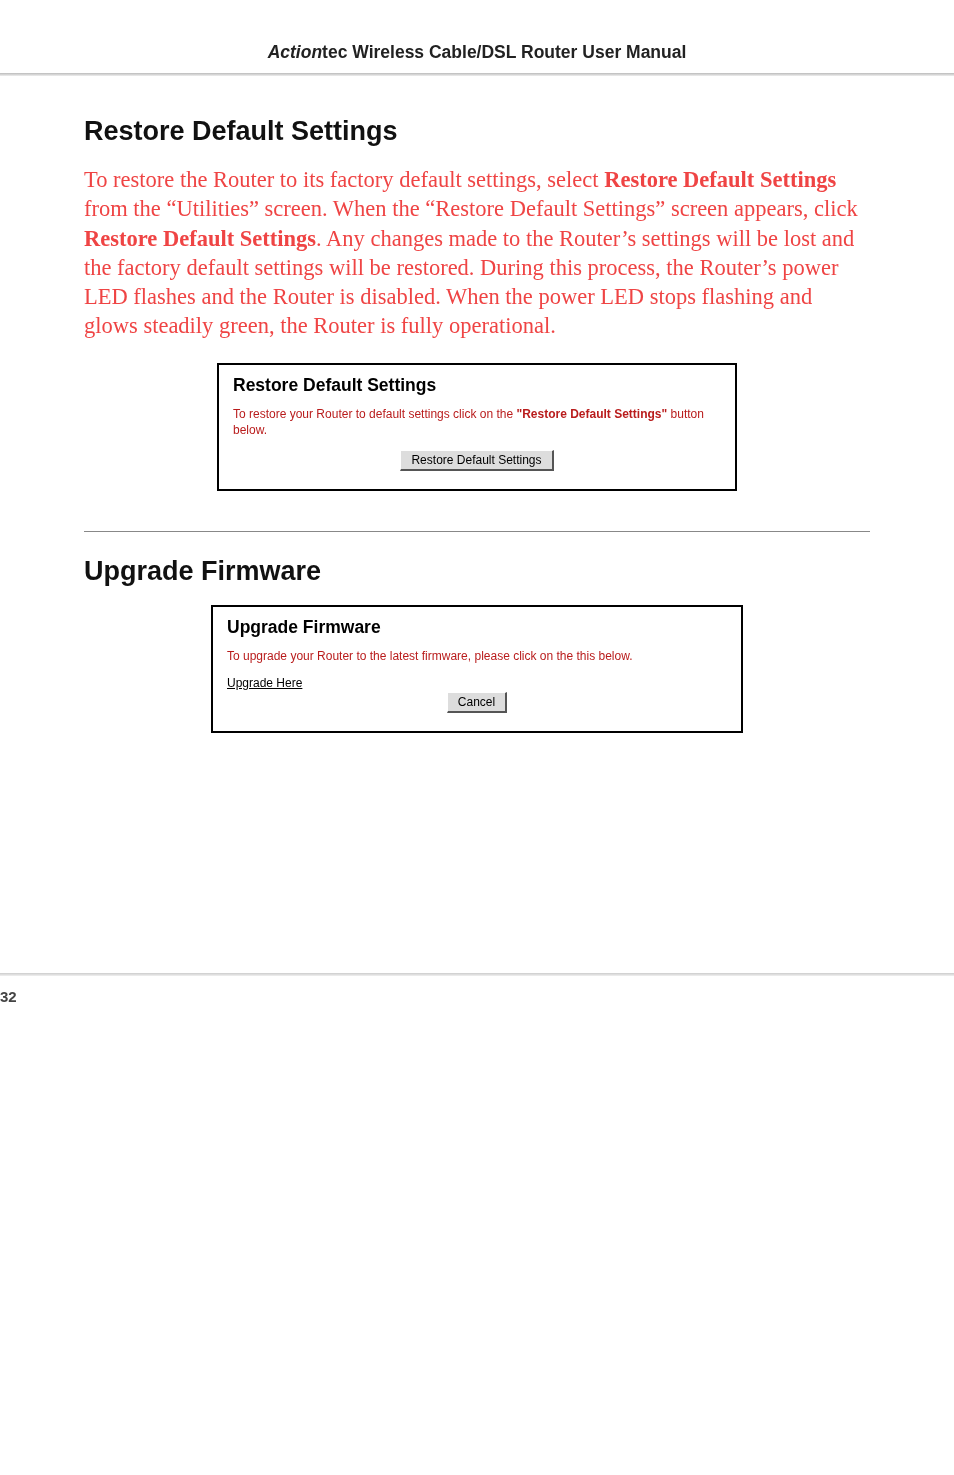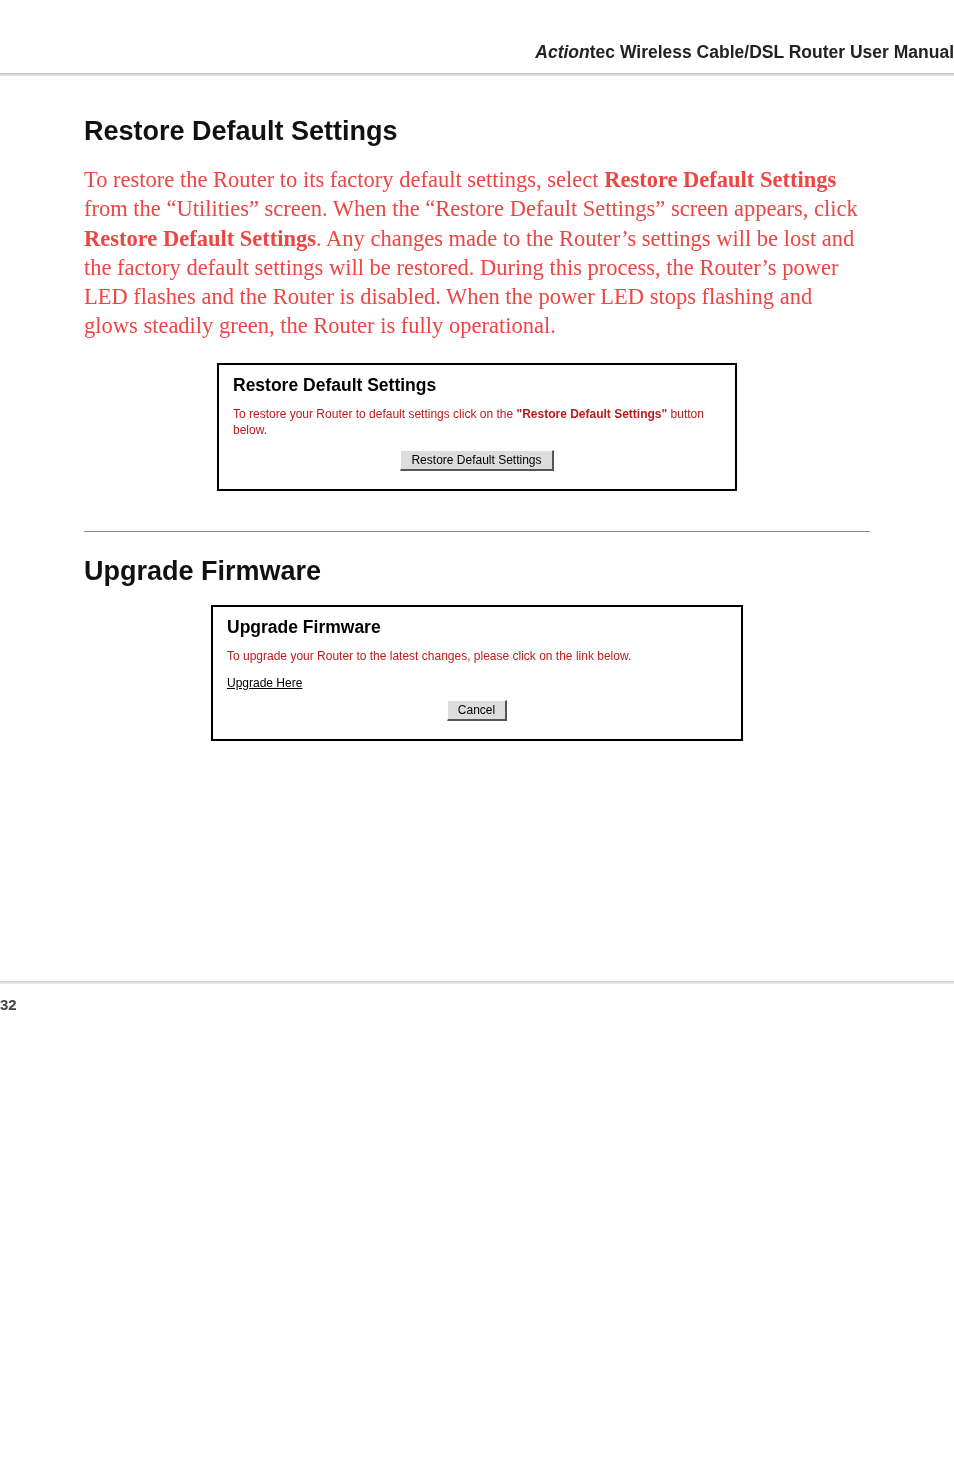--- a/index.html
+++ b/index.html
@@ -9,21 +9,21 @@
     }
     body {
       font-family: Georgia, 'Times New Roman', serif;
       background: #fff;
       width: 954px;
       margin: 0 auto;
       padding: 0;
       color: #000;
     }
     .page-header {
-      text-align: right;
+      text-align: center;
       padding: 42px 0 10px 0;
       font-family: Arial, Helvetica, sans-serif;
       font-weight: bold;
       font-size: 17.5px;
       color: #222;
     }
     .page-header .brand-italic {
       font-style: italic;
     }
     .header-divider {
@@ -81,21 +81,21 @@
       line-height: 1.35;
     }
     .box-text .bold {
       font-weight: bold;
     }
     .box-link {
       font-family: Verdana, Arial, sans-serif;
       font-size: 12px;
       color: #000;
       text-decoration: underline;
-      margin-bottom: 10px;
+      margin-bottom: 2px;
       display: block;
     }
     .box-button-row {
       text-align: center;
     }
     .ui-button {
       display: inline-block;
       font-family: Tahoma, Arial, sans-serif;
       font-size: 12px;
       background: #ddd;
@@ -154,21 +154,21 @@
     </div>
   </div>
 
   <hr class="section-divider">
 
   <h2 class="section-heading">Upgrade Firmware</h2>
 
 
   <div class="screenshot-box upgrade-box">
     <div class="box-title">Upgrade Firmware</div>
-    <div class="box-text">To upgrade your Router to the latest changes, please click on the link below.</div>
+    <div class="box-text">To upgrade your Router to the latest firmware, please click on the this below.</div>
     <a class="box-link">Upgrade Here</a>
     <div class="box-button-row">
       <span class="ui-button">Cancel</span>
     </div>
   </div>
 
 
 </div>
 
 <div class="footer-area">

